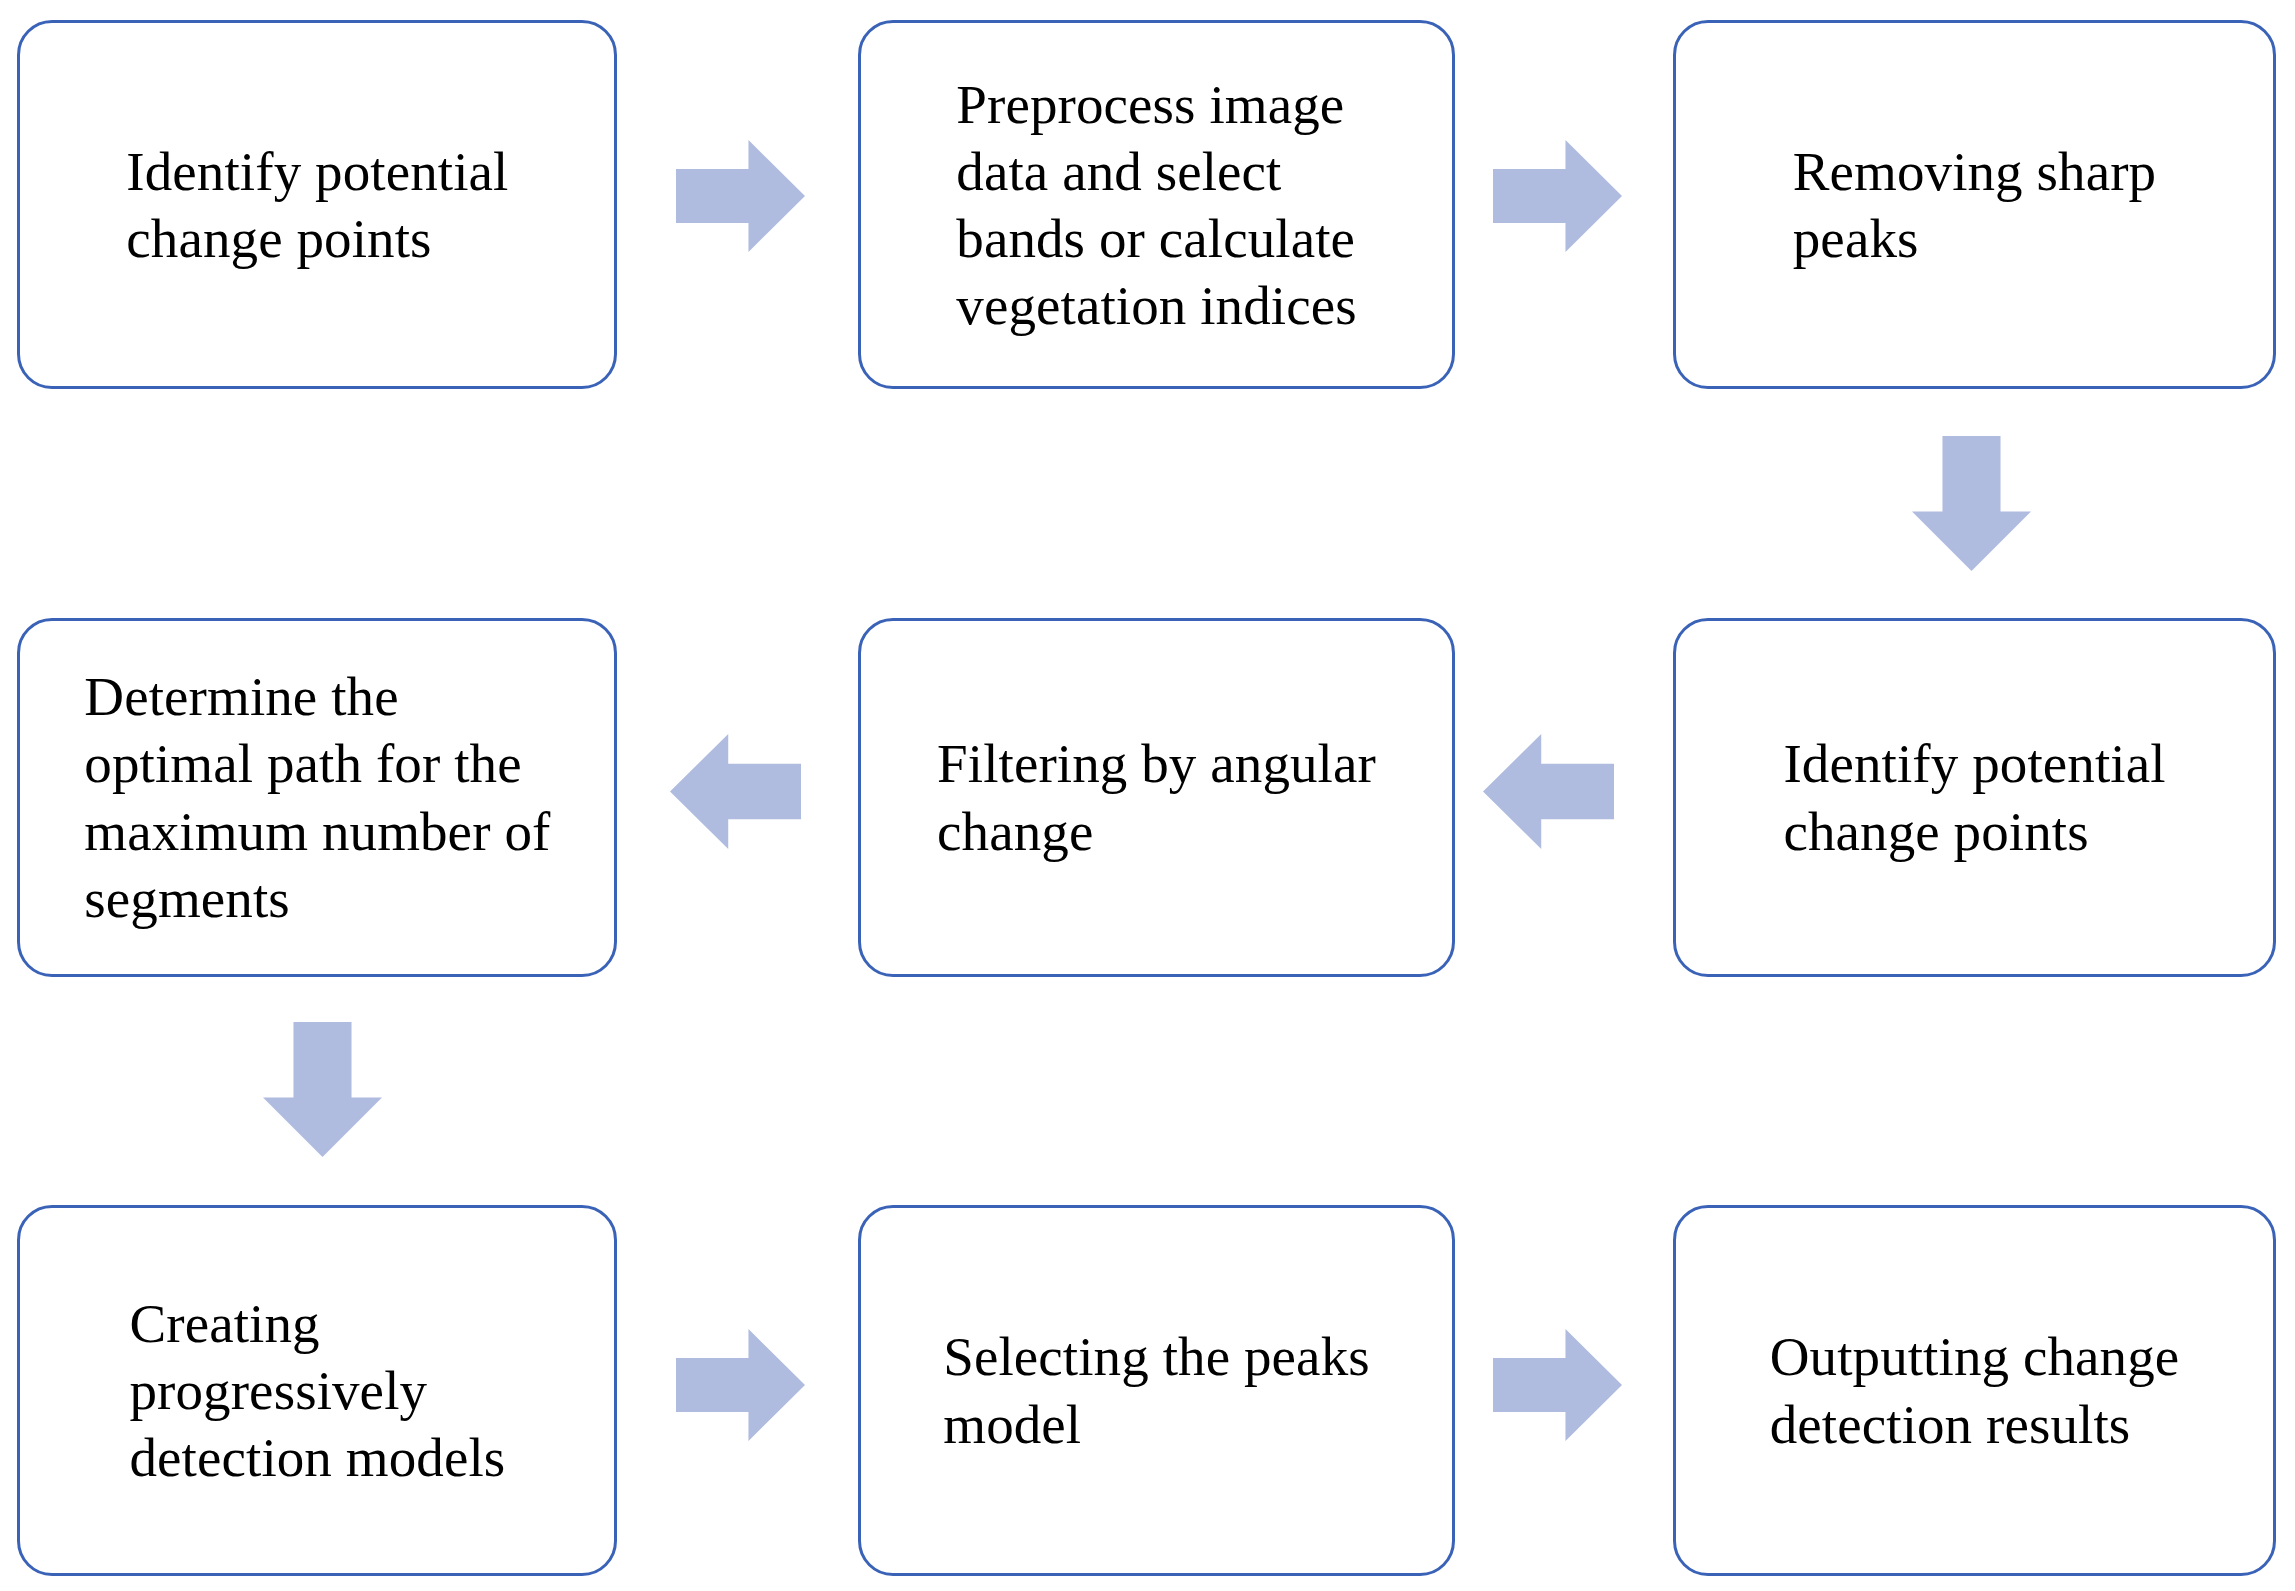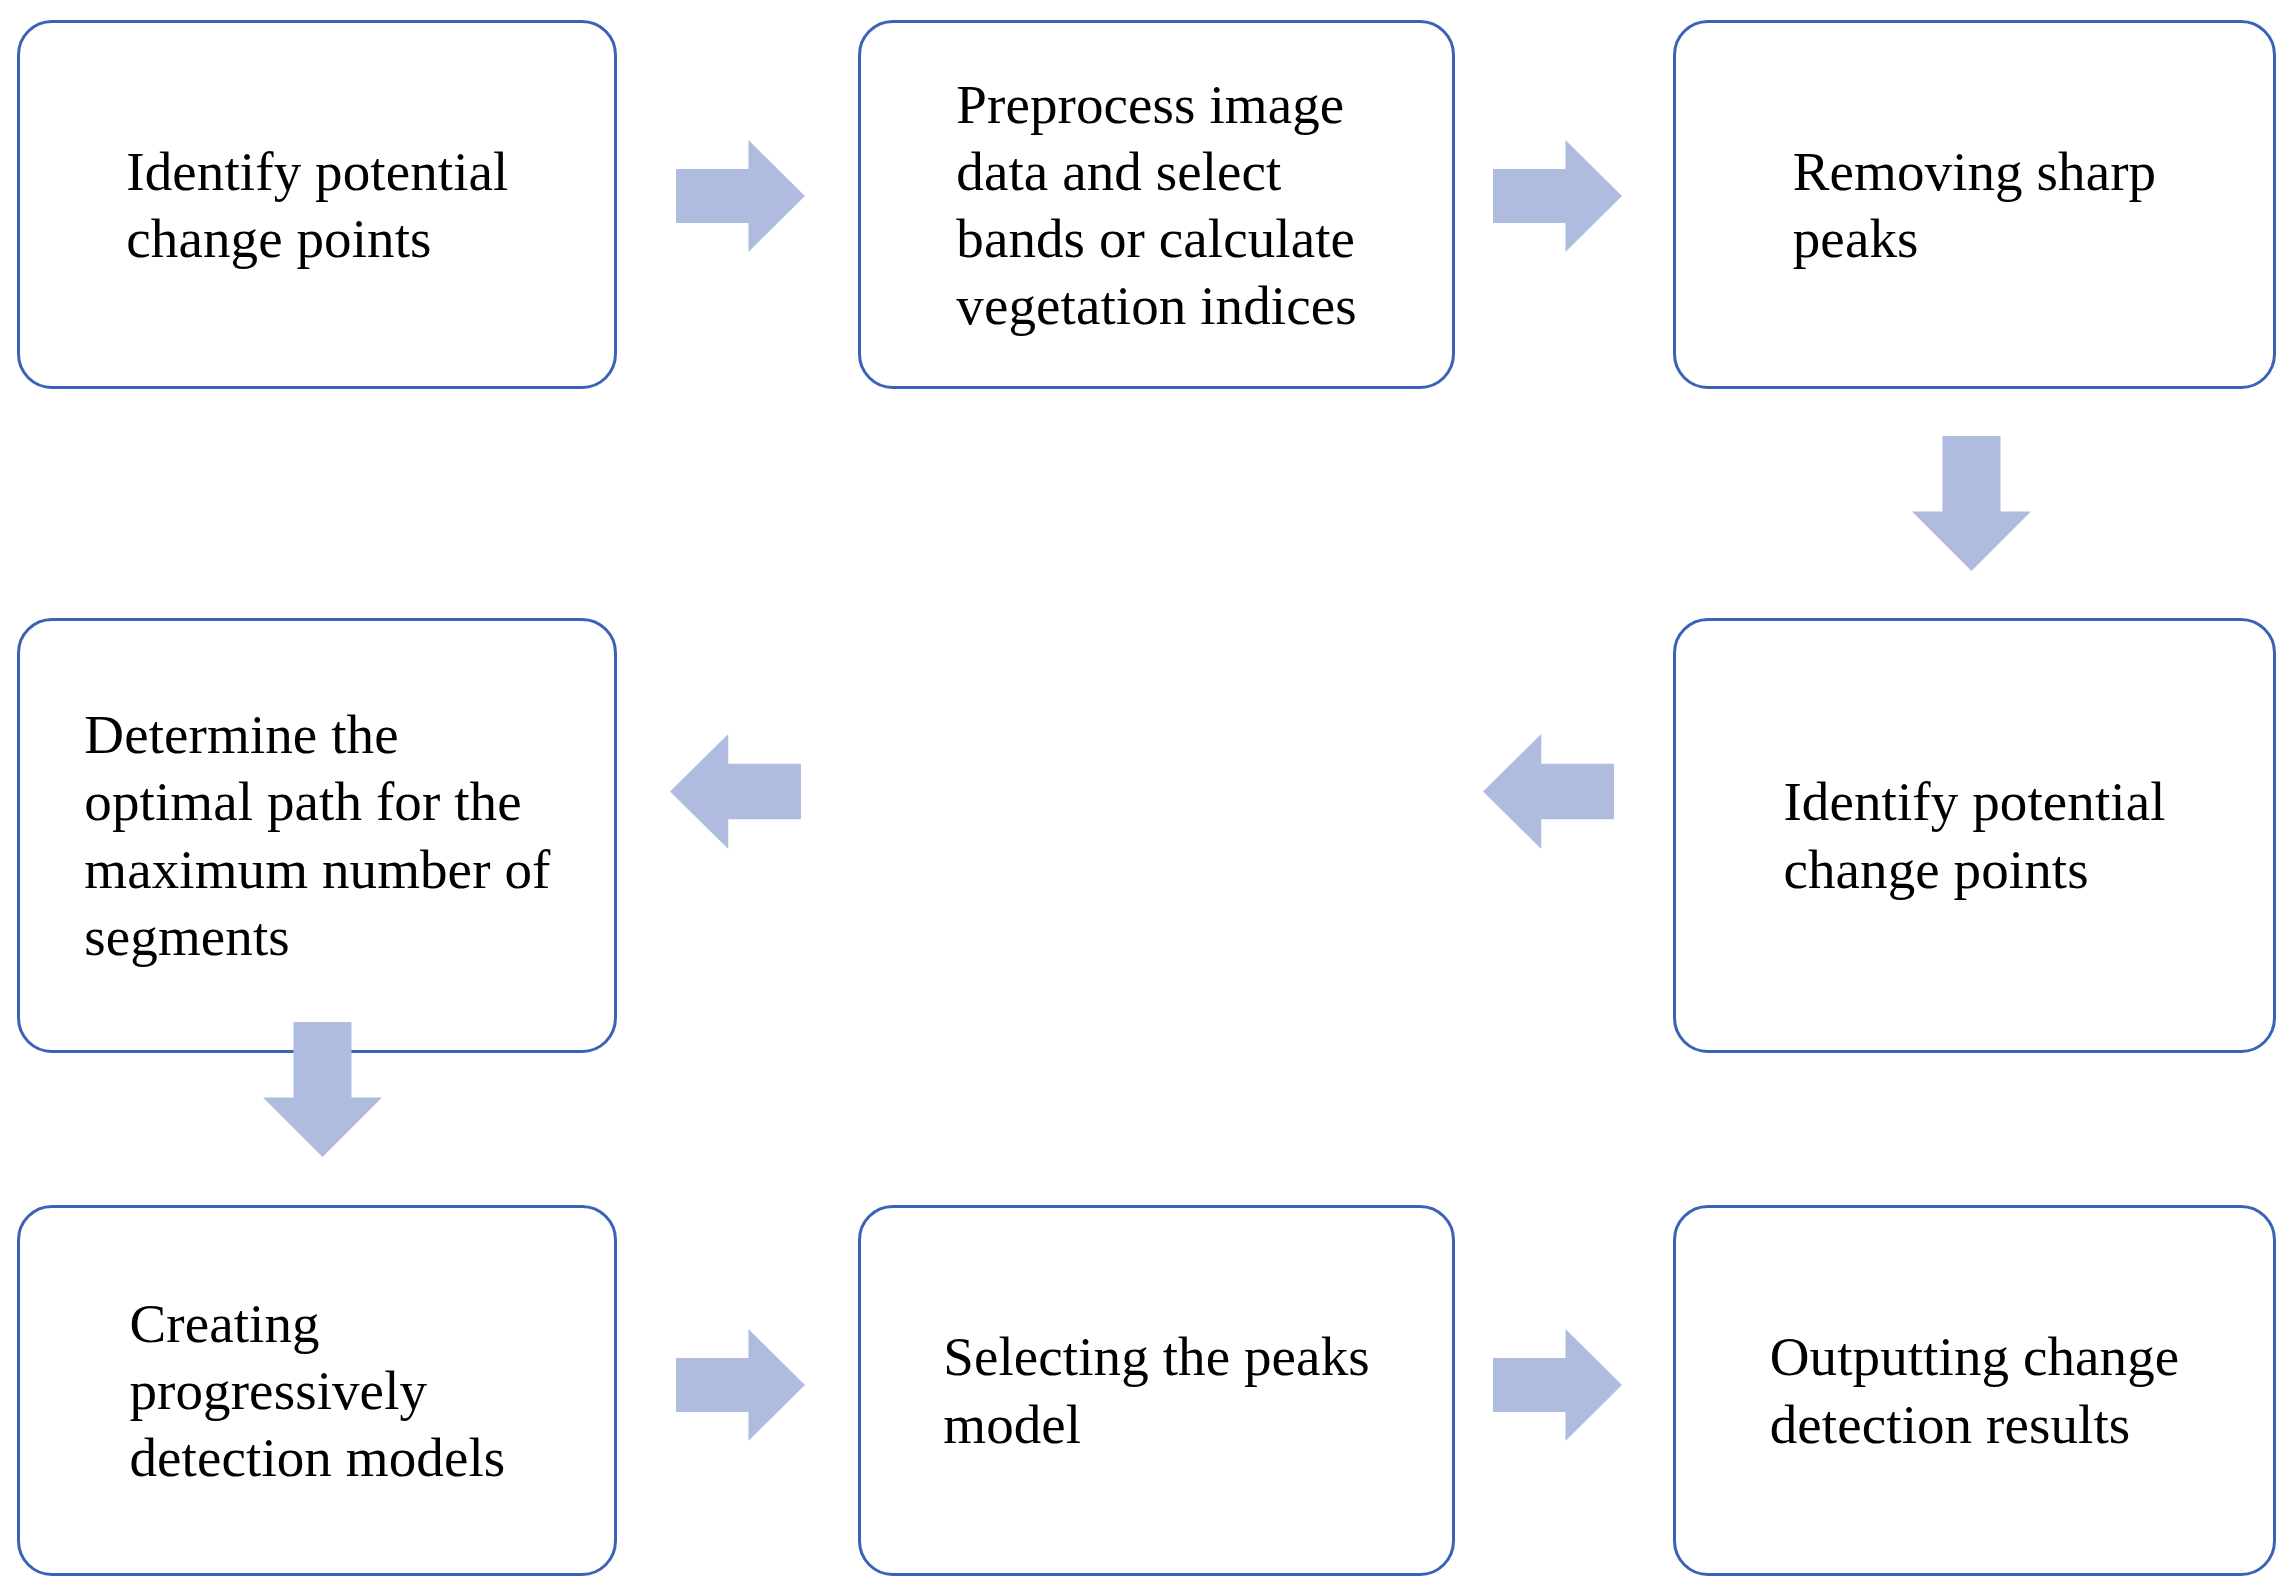--- a/index.html
+++ b/index.html
@@ -40,21 +40,21 @@
     font-size: 55px;
     line-height: 1.22;
     letter-spacing: 0.1px;
     white-space: pre-line;
     padding: 0 25px;
   }
 
   
   .r1 { top: 20.4px;   height: 369px; }
   
-  .r2 { top: 618px;  height: 435px; }
+  .r2 { top: 618px;  height: 359px; }
   
   .r3 { top: 1205px; height: 371px; }
 
   
   .c1 { left: 17.4px;   width: 600px; }
   .c2 { left: 858px; width: 597px; }
   .c3 { left: 1673px; width: 603px; }
 
   
   .arrow {
@@ -117,20 +117,24 @@
 maximum number of
 segments</span>
   </div>
 
   <div class="arrow arrow-left-2">
     <svg viewBox="0 0 180 158" preserveAspectRatio="none" aria-hidden="true">
       <polygon points="180,41 80,41 80,0 0,79 80,158 80,117 180,117" fill="#AFBCDF"></polygon>
     </svg>
   </div>
 
+  <div class="node r2 c2">
+    <span class="node-label">Filtering by angular
+change</span>
+  </div>
 
   <div class="arrow arrow-left-1">
     <svg viewBox="0 0 180 158" preserveAspectRatio="none" aria-hidden="true">
       <polygon points="180,41 80,41 80,0 0,79 80,158 80,117 180,117" fill="#AFBCDF"></polygon>
     </svg>
   </div>
 
   <div class="node r2 c3">
     <span class="node-label">Identify potential
 change points</span>

